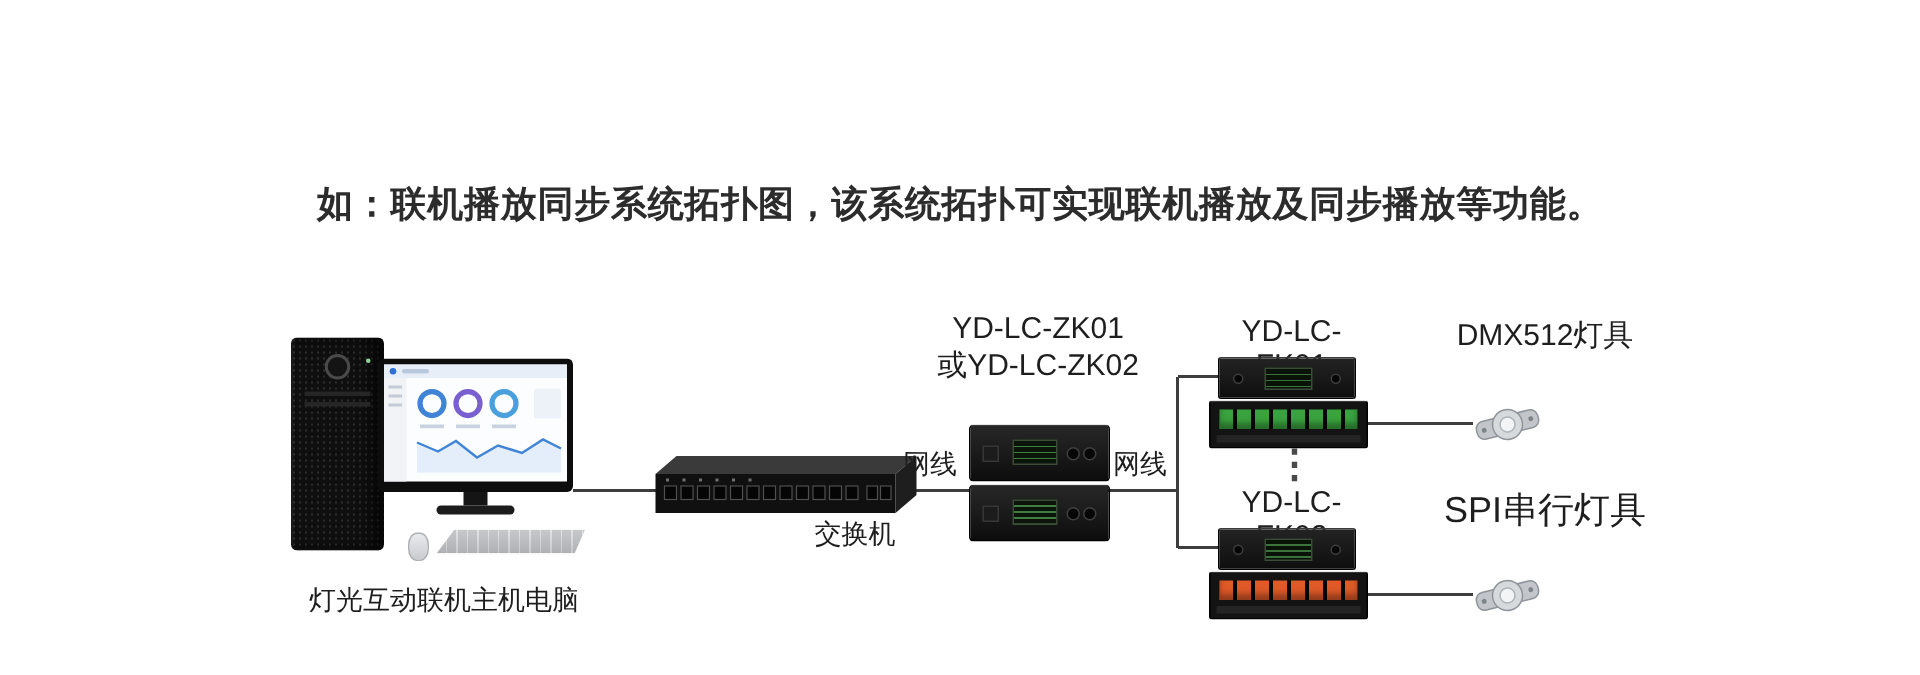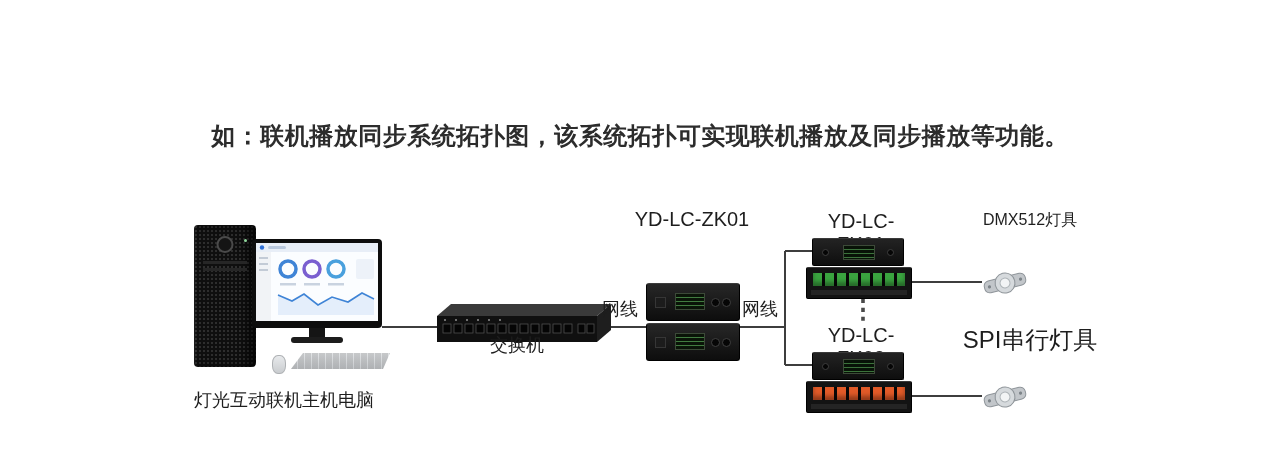--- a/index.html
+++ b/index.html
@@ -5,28 +5,28 @@
   html,body{margin:0;padding:0;background:#fff;}
   .canvas{
     position:relative;width:1280px;height:450px;background:#ffffff;overflow:hidden;
     font-family:"Liberation Sans",sans-serif;color:var(--text,#1e1e1e);margin-top:36px;
   }
   .title{
     position:absolute;left:0;top:84px;width:100%;text-align:center;
     font-size:24px;font-weight:600;color:#2c2c2c;letter-spacing:.5px;
   }
   .node-label{position:absolute;text-align:center;font-size:18px;font-weight:500;color:var(--text,#1e1e1e);}
-  .host-label{left:168px;top:352px;width:232px;}
-  .switch-label{left:437px;top:297px;width:160px;}
+  .host-label{left:180px;top:352px;width:232px;}
+  .switch-label{left:437px;top:308px;width:160px;text-align:right;}
   .cable-left{left:592px;top:261px;width:56px;}
   .cable-right{left:732px;top:261px;width:56px;}
   .zk-labels{left:590px;top:171px;width:204px;font-size:20px;line-height:25px;}
   .zk-labels span{display:block;text-align:center;}
   .fk1-label{left:806px;top:174px;width:110px;font-size:20px;}
-  .dmx-label{left:952px;top:174px;width:156px;font-size:16px;}
+  .dmx-label{left:952px;top:174px;width:156px;font-size:20px;}
   .fk2-label{left:806px;top:288px;width:110px;font-size:20px;}
   .spi-label{left:952px;top:288px;width:156px;font-size:24px;}
   .dots{position:absolute;left:850px;top:254px;width:22px;text-align:center;
         font-size:26px;line-height:38px;color:#4a4a4a;font-weight:700;}
 
   .wires{position:absolute;left:0;top:0;}
   .wires path{stroke:var(--wire,#3d3d3d);stroke-width:2;fill:none;shape-rendering:crispEdges;}
 
   
   .tower{
@@ -173,20 +173,21 @@
         <rect x="69" y="20" width="2" height="2"></rect>
     </g>
   </svg>
   <div class="node-label switch-label">交换机</div>
 
   <div class="node-label cable-left">网线</div>
   <div class="node-label cable-right">网线</div>
 
   <div class="node-label zk-labels">
     <span>YD-LC-ZK01</span>
+    <span>或YD-LC-ZK02</span>
   </div>
   <div class="zk zk1">
     <span class="pwr"></span>
     <span class="lcd"></span>
     <span class="btn b1"></span>
     <span class="btn b2"></span>
   </div>
   <div class="zk zk2">
     <span class="pwr"></span>
     <span class="lcd"></span>

